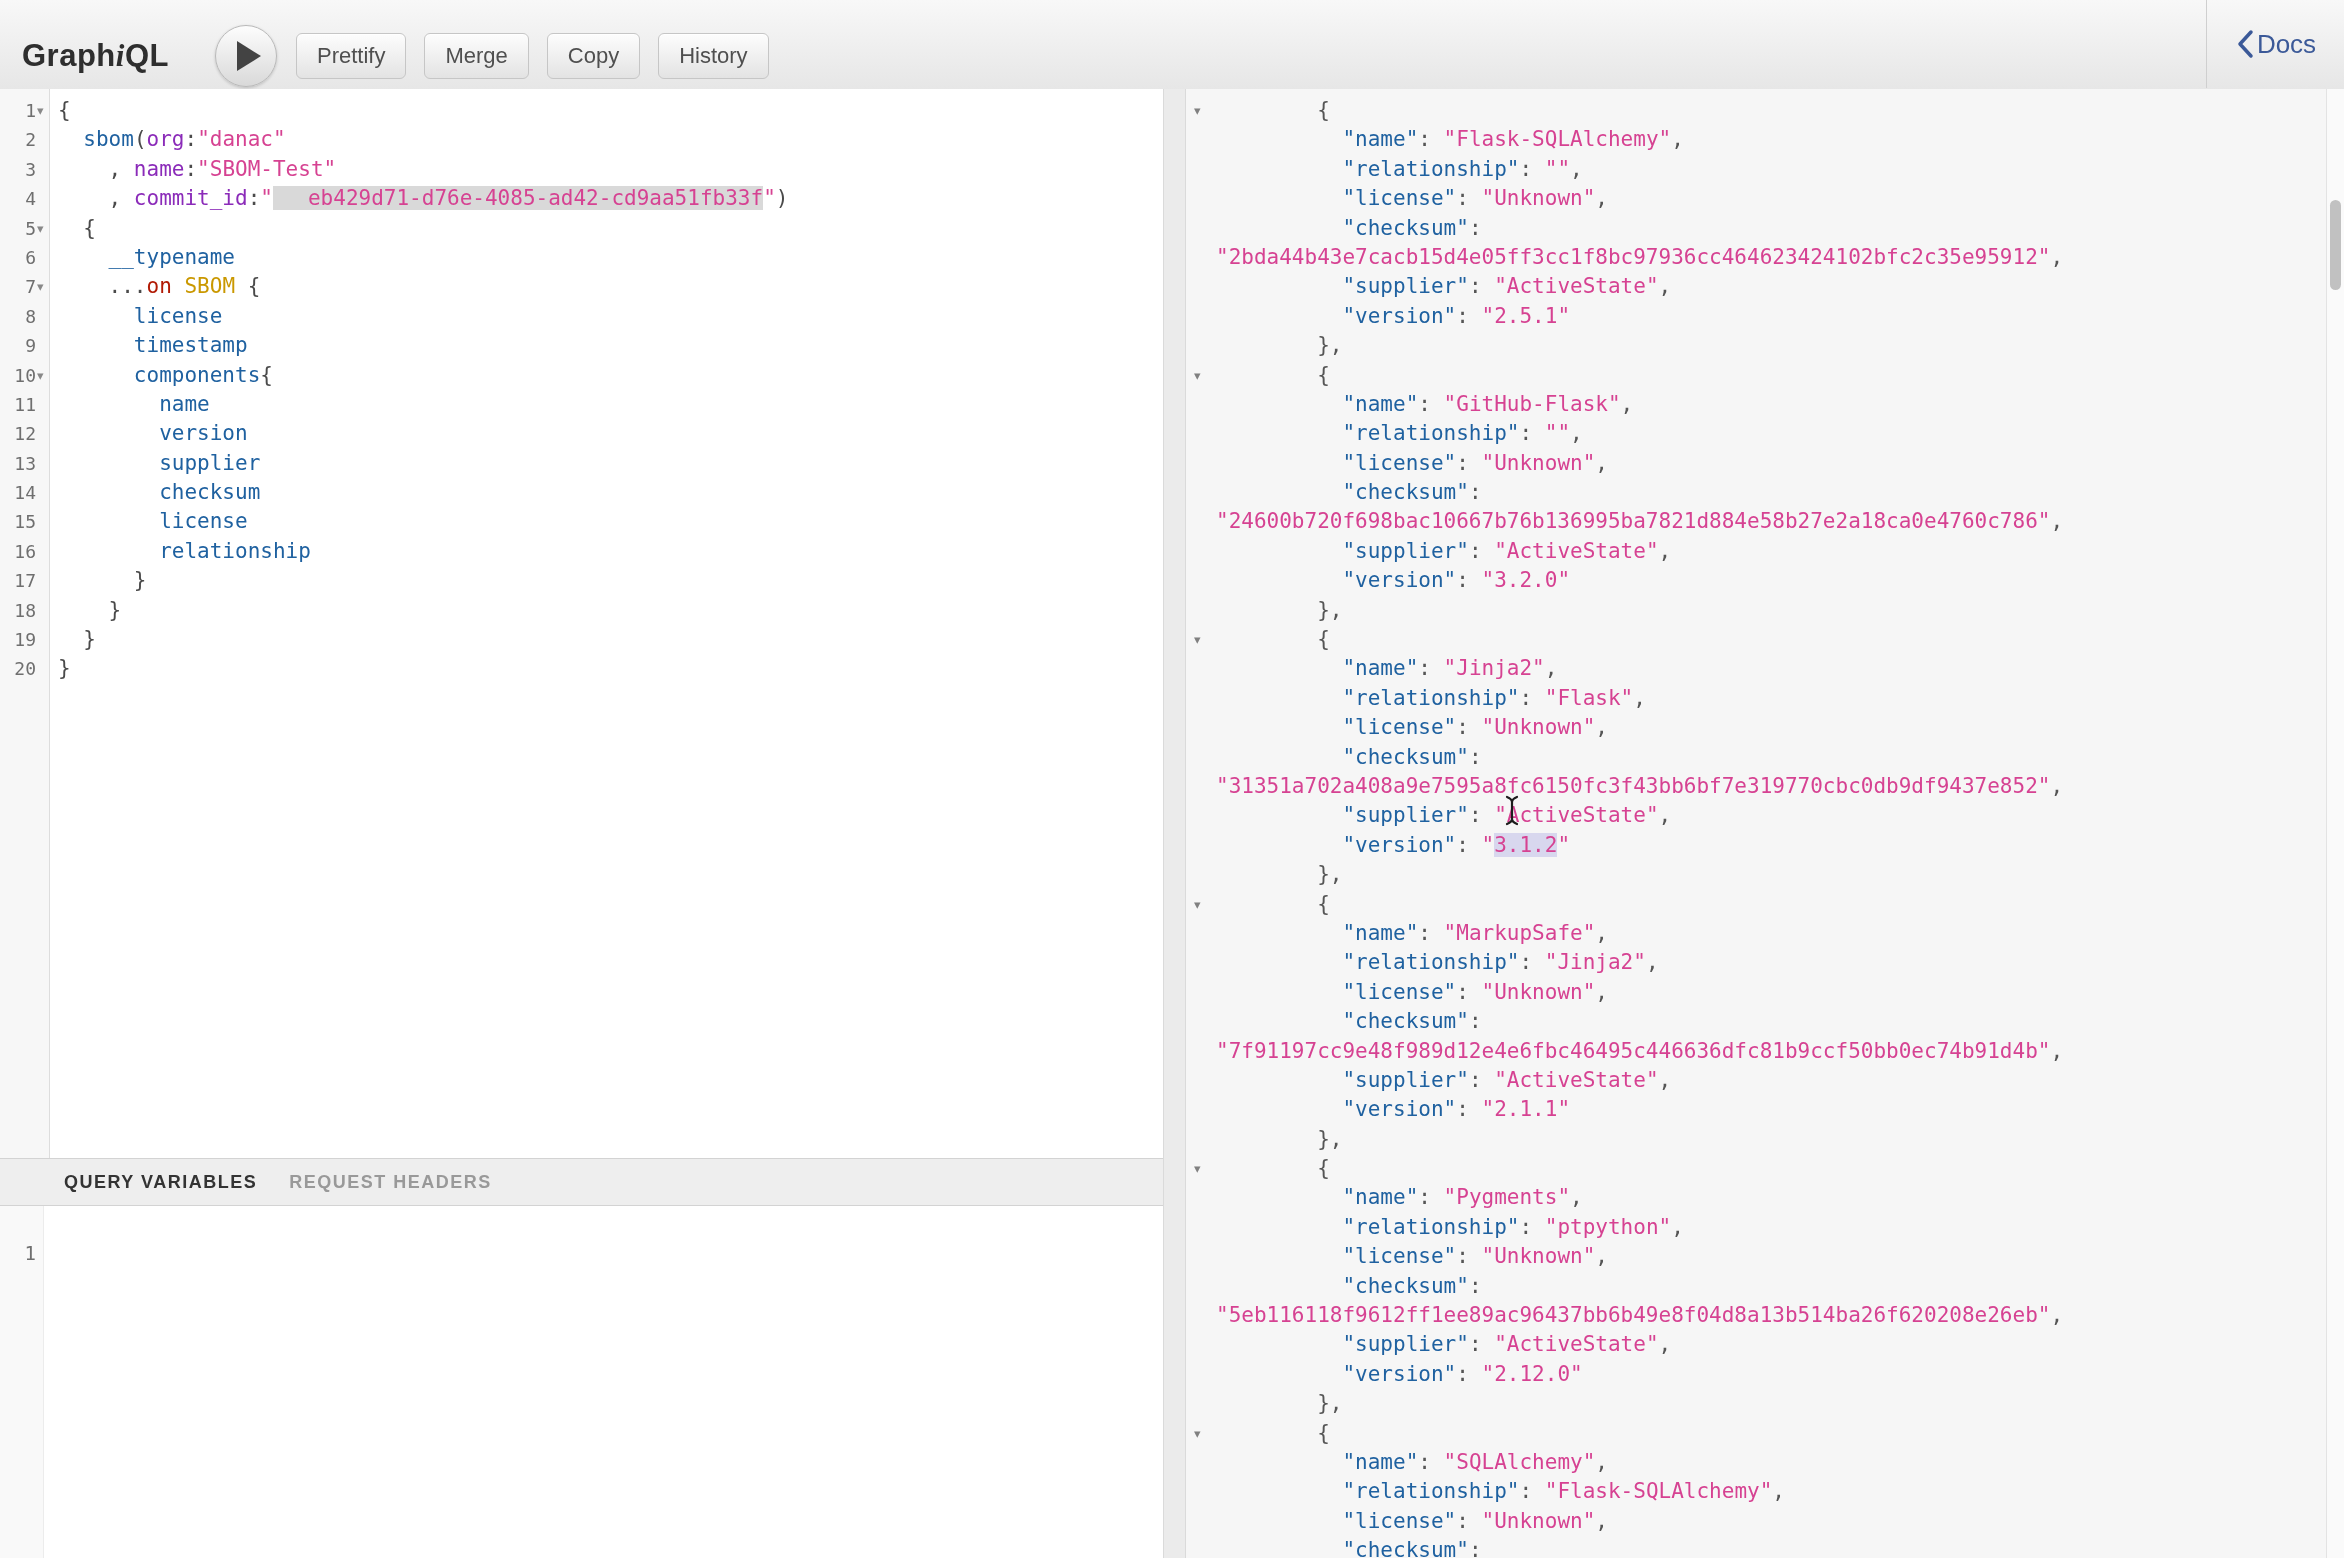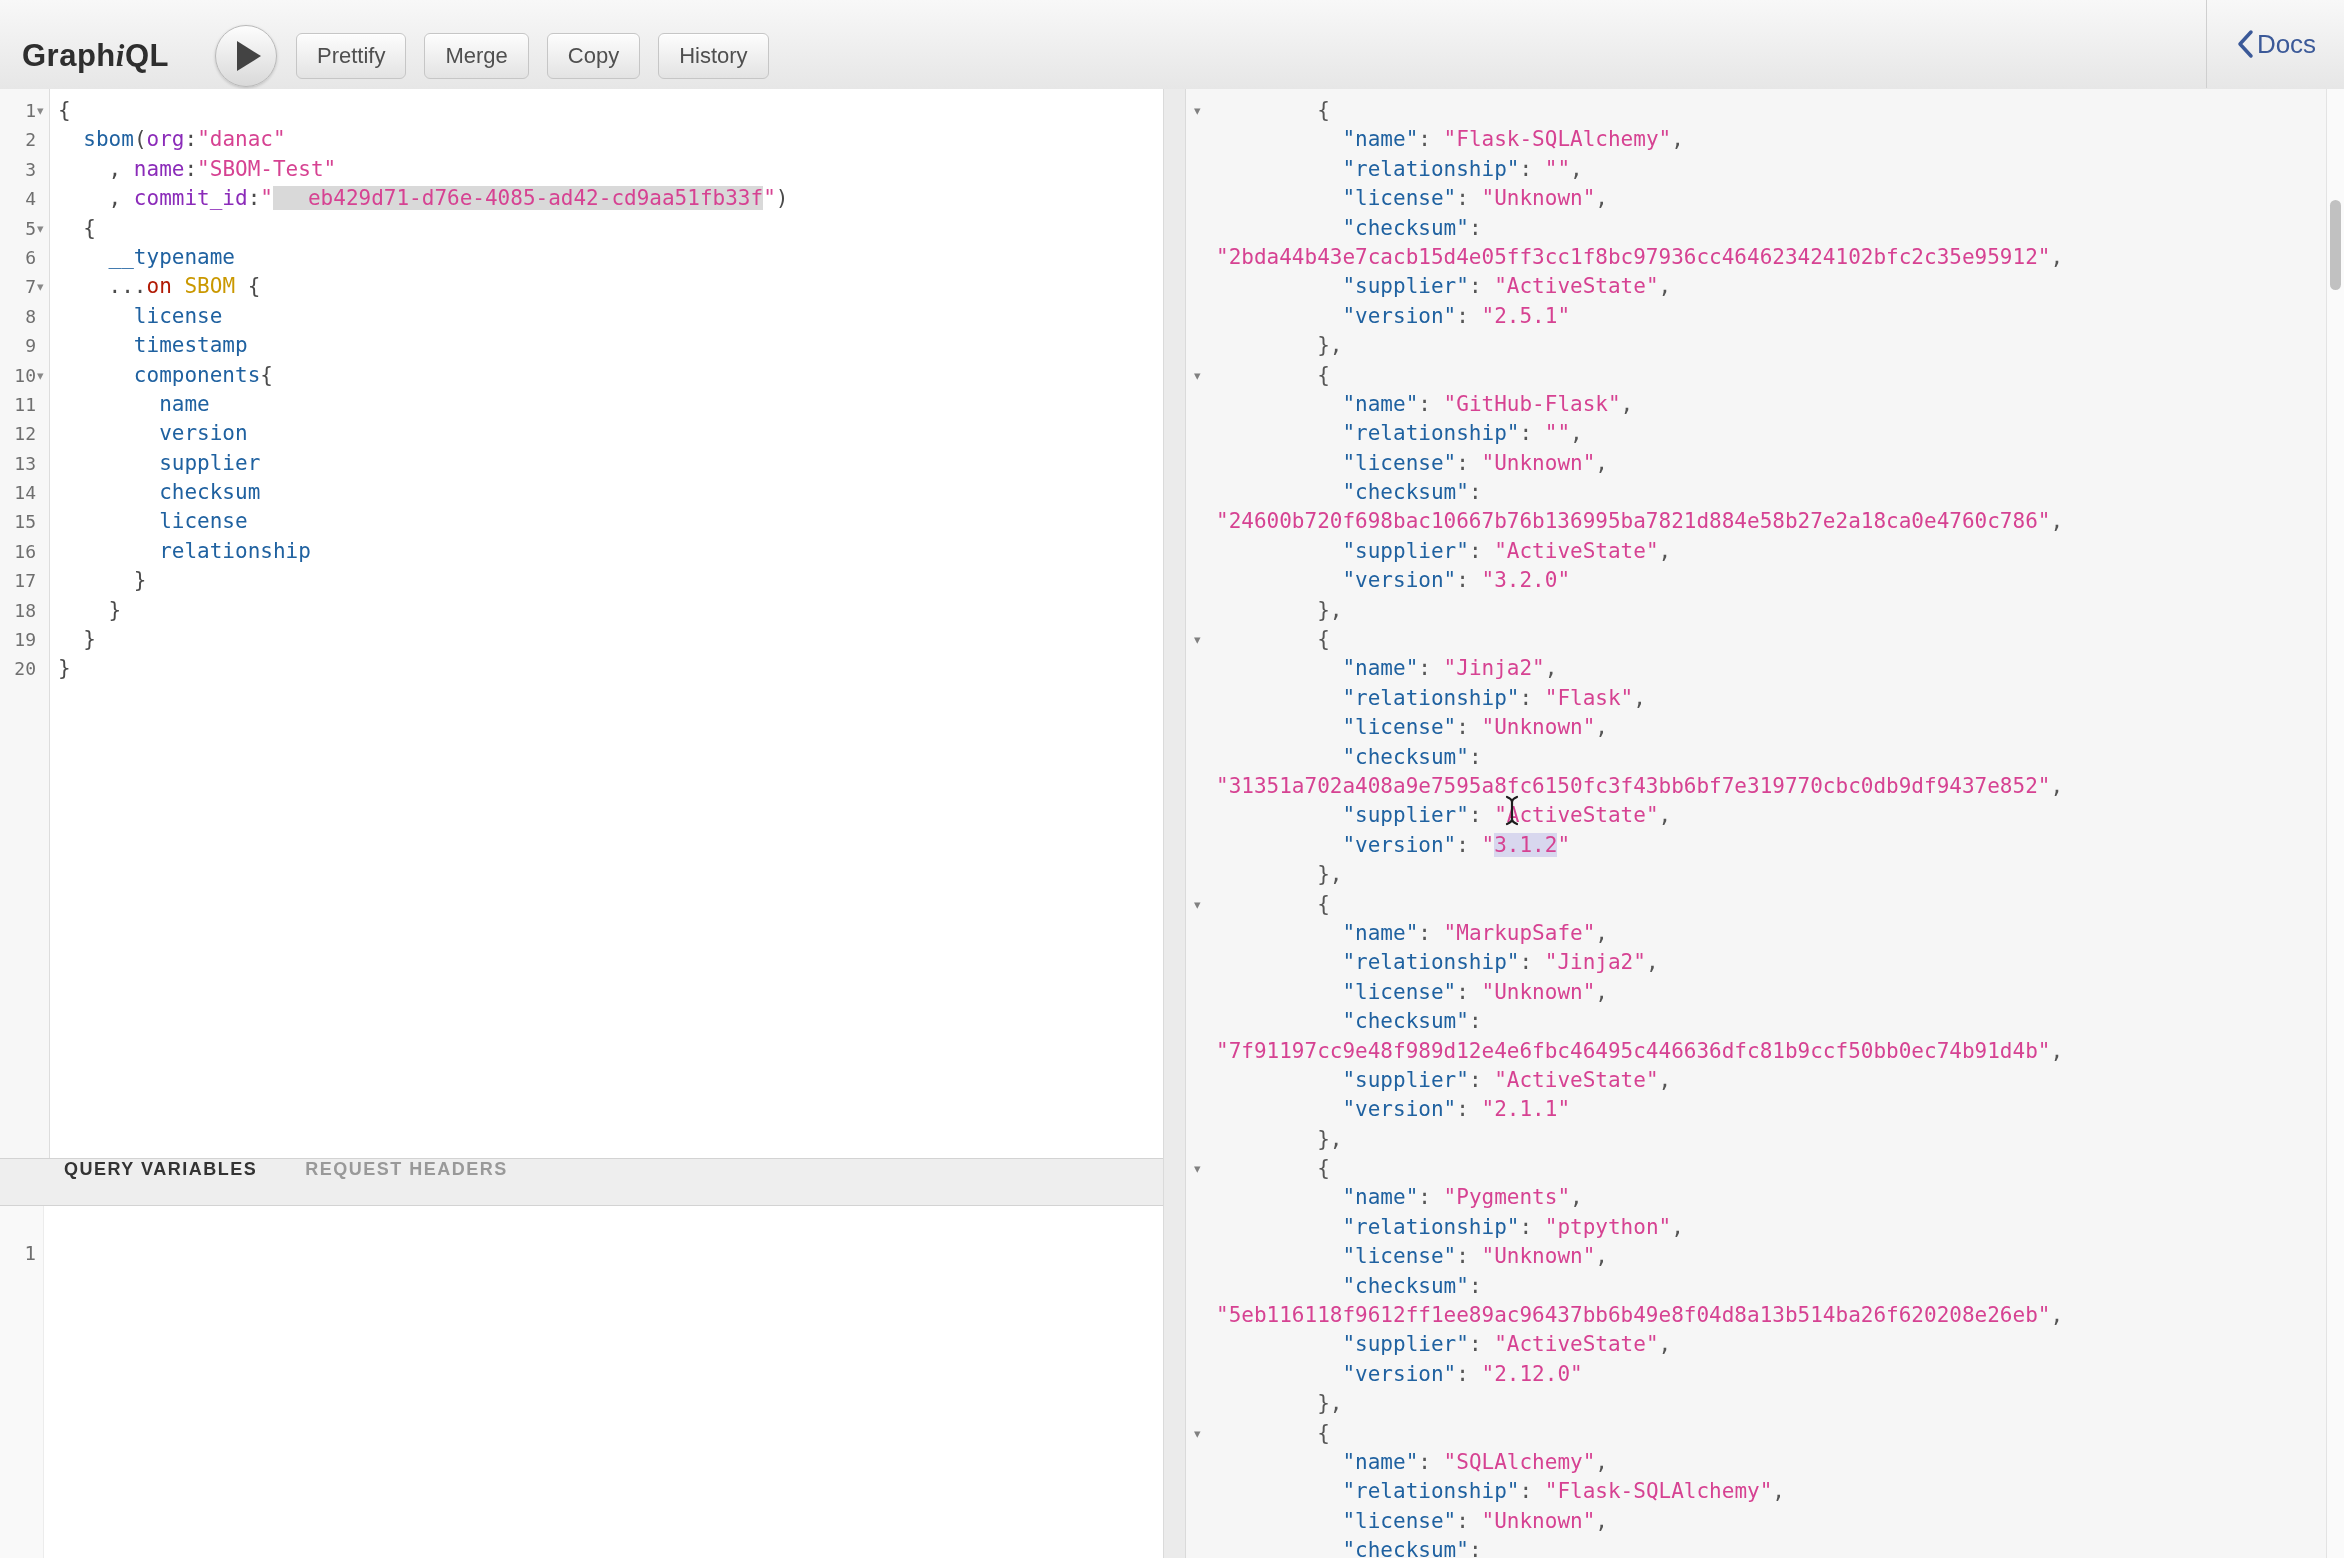--- a/index.html
+++ b/index.html
@@ -67,21 +67,21 @@
   
   .tok-p{color:#4a4a4a}.tok-f{color:#1F61A0}.tok-a{color:#8B2BB9}
   .tok-s{color:#D64292}.tok-k{color:#B11A04}.tok-t{color:#CA9800}
   .tok-rp{color:#555555}.tok-rk{color:#1F61A0}.tok-rs{color:#D64292}
   .hl-gray{background:#d9d9d9;padding-left:35px;}
   .sel-blue{background:#d8d7ee;}
   
   .varbar{
     position:absolute;left:0;top:1158px;width:1163px;height:48px;box-sizing:border-box;
     background:#eeeeee;border-top:1px solid #d3d3d3;border-bottom:1px solid #d3d3d3;
-    display:flex;padding-left:64px;gap:48px;
+    display:flex;align-items:center;padding-left:64px;gap:32px;
   }
   .vartab{font-size:18px;font-weight:bold;letter-spacing:1.5px;cursor:pointer;}
   .vartab.active{color:#333333;}
   .vartab.inactive{color:#999999;}
   .var-editor{
     position:absolute;left:0;top:1206px;width:1163px;height:352px;background:#ffffff;
   }
   .ve-gutter{
     position:absolute;left:0;top:0;width:44px;height:100%;
     background:#f9f9f9;border-right:1px solid #ececec;box-sizing:border-box;

